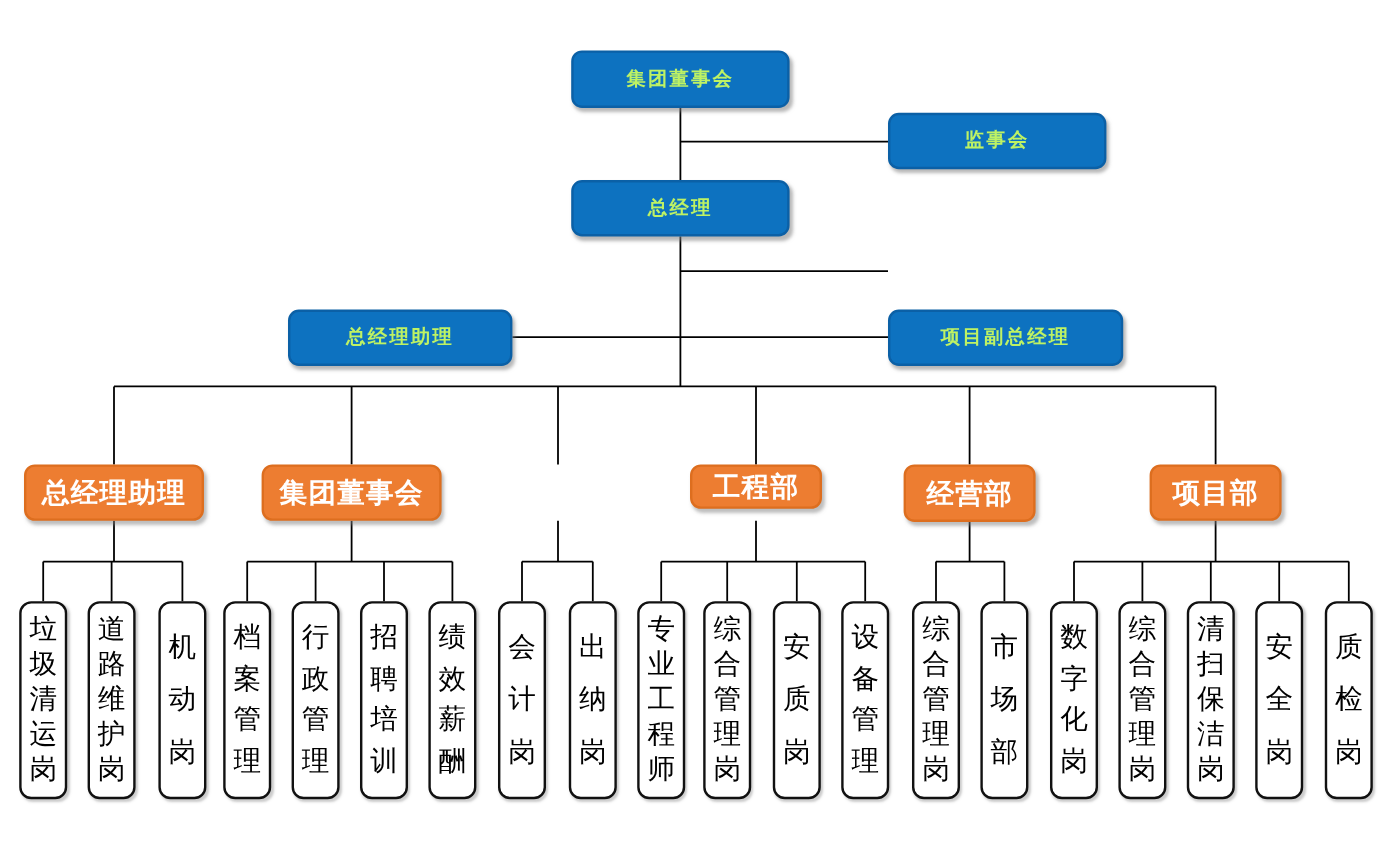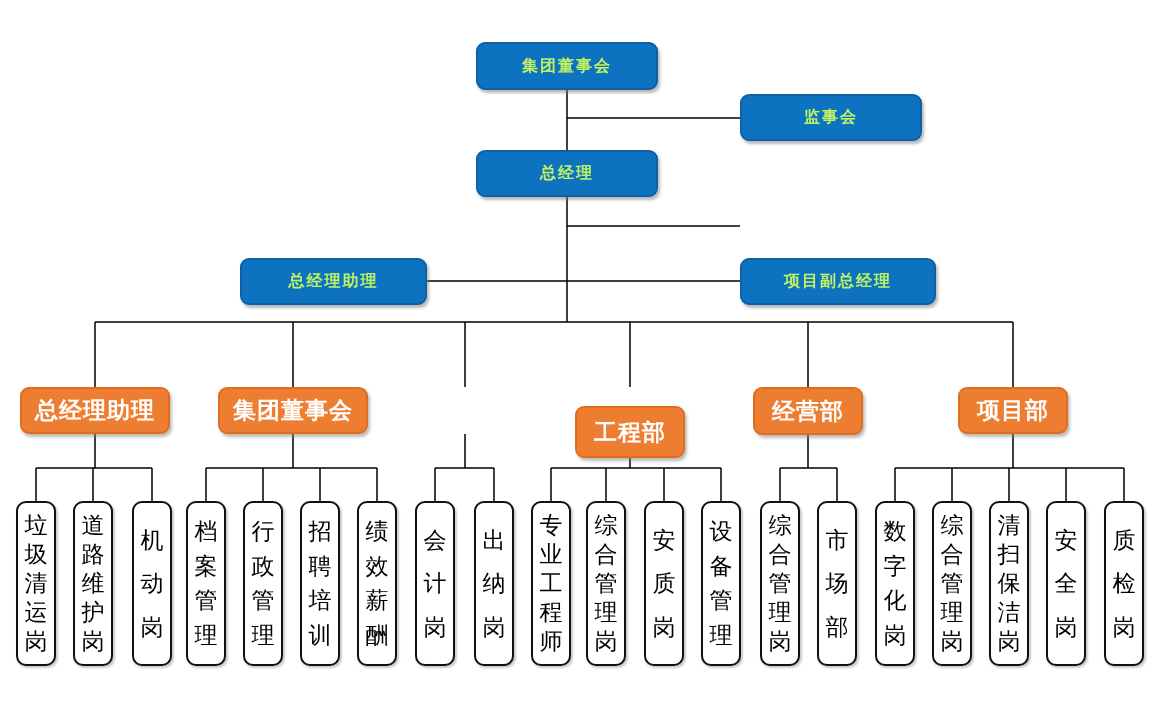--- a/index.html
+++ b/index.html
@@ -132,21 +132,21 @@
 
   <div class="exec" style="left:240px; top:258px; width:187px; height:47px;">总经理助理</div>
 
   <div class="exec" style="left:740px; top:258px; width:196px; height:47px;">项目副总经理</div>
 
   <div class="dept" style="left:20px; top:387px; width:150px; height:47px;">总经理助理</div>
 
   <div class="dept" style="left:218px; top:387px; width:150px; height:47px;">集团董事会</div>
 
 
-  <div class="dept" style="left:575px; top:387px; width:110px; height:52px;margin-top:19px;">工程部</div>
+  <div class="dept" style="left:575px; top:387px; width:110px; height:37px;">工程部</div>
 
   <div class="dept" style="left:753px; top:387px; width:110px; height:48px;">经营部</div>
 
   <div class="dept" style="left:958px; top:387px; width:110px; height:47px;">项目部</div>
 
   <div class="pos" style="left:16px; top:501px; width:40px; height:165px;">
       <span class="vchar">垃</span>
       <span class="vchar">圾</span>
       <span class="vchar">清</span>
       <span class="vchar">运</span>

